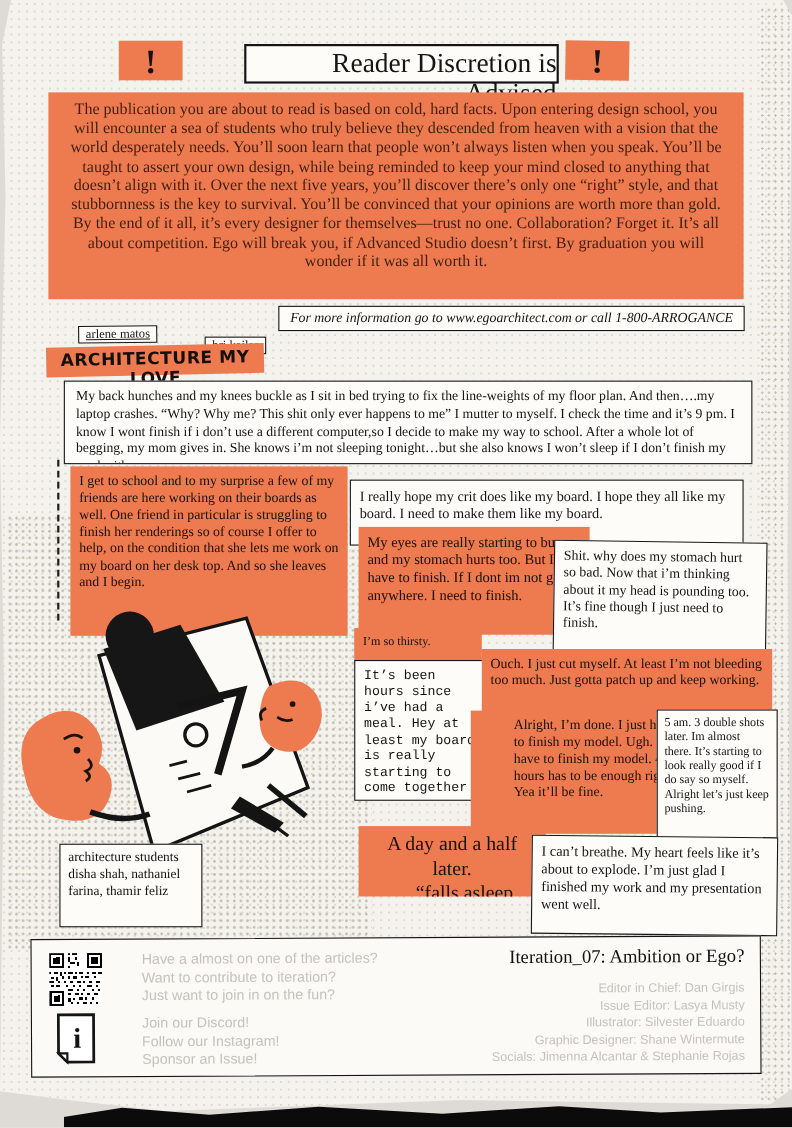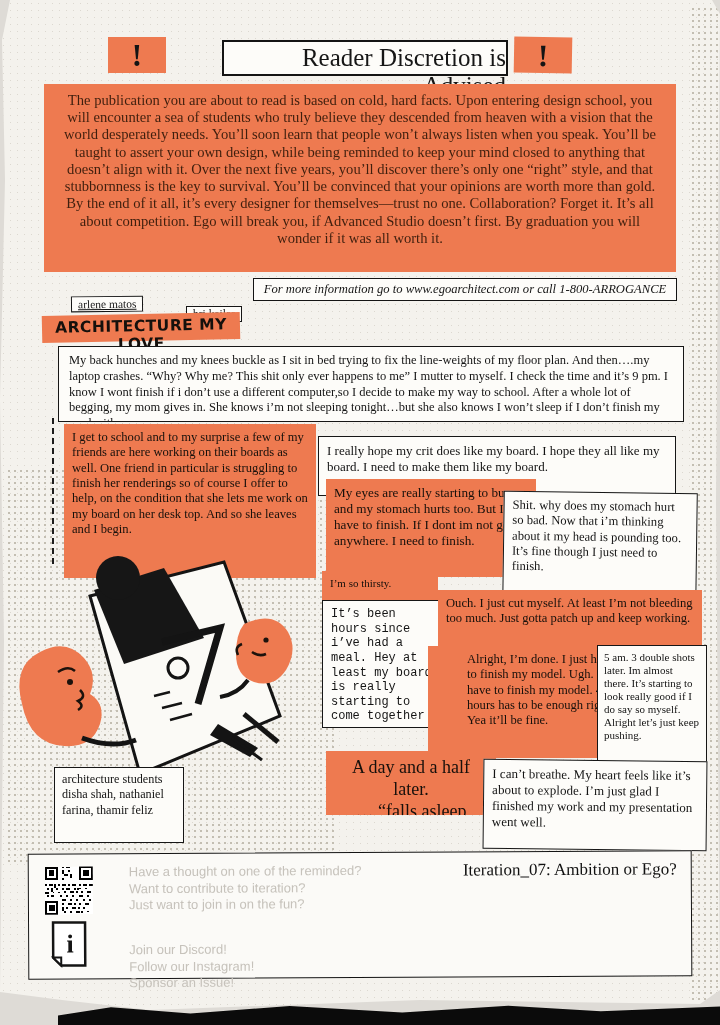--- a/index.html
+++ b/index.html
@@ -68,21 +68,21 @@
   .dash-a { left:52px;  top:418px; height:146px; }
   .dash-b { left:305px; top:430px; height:138px; }
 
   .illu { position:absolute; left:12px; top:546px; }
 
   .footer-box { position:absolute; left:28px; top:852px; width:662px; height:124px; background:#fbfaf7;
     border:1.6px solid #141414; transform:rotate(-0.3deg); z-index:2; }
   .footer-box .qr { position:absolute; left:16px; top:12px; }
   .cta, .join { position:absolute; left:100px; font-family:"Liberation Sans", sans-serif; font-size:13px;
     line-height:1.28; color:var(--muted); }
-  .cta { top:10px; } .join { top:68px;margin-top:20px; }
+  .cta { top:10px; } .join { top:68px; }
   .info-icon { position:absolute; left:20px; top:66px; }
   .issue-title { position:absolute; right:14px; top:8px; font-size:17px; color:#111; text-align:right; }
   .credits { position:absolute; right:14px; top:40px; text-align:right; font-family:"Liberation Sans", sans-serif;
     font-size:11.5px; line-height:1.35; color:var(--muted); }
 </style>
 </head>
 <body>
 
 <div class="stage">
   <div class="bottom-bar"></div>
@@ -169,34 +169,41 @@
         <rect x="18" y="0" width="7" height="7" fill="#000"></rect>
           <rect x="19" y="1" width="5" height="5" fill="#fff"></rect>
           <rect x="20" y="2" width="3" height="3" fill="#000"></rect>
         <rect x="0" y="18" width="7" height="7" fill="#000"></rect>
           <rect x="1" y="19" width="5" height="5" fill="#fff"></rect>
           <rect x="2" y="20" width="3" height="3" fill="#000"></rect>
         <path fill="#000" d="M9 0h1v1H9z M11 0h2v1h-2z M9 2h1v2H9z M12 2h1v1h-1z M10 4h2v1h-2z M13 4h1v2h-1z M9 6h1v1H9z M0 9h1v1H0z M2 9h2v1H2z M5 9h1v2H5z M7 9h1v1H7z M9 9h2v1H9z M12 9h1v1h-1z M14 9h2v1h-2z M18 9h1v1h-1z M20 9h2v1h-2z M23 9h2v1h-2z M1 11h1v1H1z M3 11h1v2H3z M6 11h1v1H6z M9 11h1v1H9z M11 11h2v1h-2z M15 11h1v1h-1z M17 11h2v1h-2z M21 11h1v1h-1z M0 13h2v1H0z M4 13h1v1H4z M7 13h1v1H7z M10 13h1v1h-1z M13 13h2v1h-2z M16 13h1v1h-1z M19 13h1v1h-1z M22 13h2v1h-2z M1 15h1v1H1z M3 15h2v1H3z M8 15h1v1H8z M11 15h1v1h-1z M14 15h1v1h-1z M18 15h2v1h-2z M22 15h1v1h-1z M9 17h2v1H9z M13 17h1v1h-1z M16 17h1v1h-1z M20 17h1v1h-1z M23 17h1v1h-1z M9 19h1v1H9z M12 19h2v1h-2z M15 19h1v1h-1z M18 19h1v1h-1z M21 19h2v1h-2z M9 21h1v2H9z M11 21h1v1h-1z M14 21h2v1h-2z M17 21h1v1h-1z M20 21h1v1h-1z M10 23h1v1h-1z M13 23h1v1h-1z M16 23h2v1h-2z M19 23h1v1h-1z M22 23h1v1h-1z"></path>
       </svg>
 
       <div class="cta">
-        <div>Have a thought on one of the reminded?</div>
+        <div>Have a almost on one of the articles?</div>
         <div>Want to contribute to iteration?</div>
         <div>Just want to join in on the fun?</div>
       </div>
 
       <svg class="info-icon" width="40" height="48" viewBox="0 0 40 48">
         <path d="M4 2 H36 V45 H12 L4 37 Z" fill="#fff" stroke="#141414" stroke-width="2.5"></path>
         <path d="M4 37 L12 37 L12 45 Z" fill="#fff" stroke="#141414" stroke-width="2"></path>
         <text x="21" y="32" font-size="26" text-anchor="middle" fill="#141414" font-family="Liberation Serif, serif" font-weight="bold">i</text>
       </svg>
 
       <div class="join">
         <div>Join our Discord!</div>
         <div>Follow our Instagram!</div>
         <div>Sponsor an Issue!</div>
       </div>
 
       <div class="issue-title">Iteration_07: Ambition or Ego?</div>
 
+      <div class="credits">
+        <div>Editor in Chief: Dan Girgis</div>
+        <div>Issue Editor: Lasya Musty</div>
+        <div>Illustrator: Silvester Eduardo</div>
+        <div>Graphic Designer: Shane Wintermute</div>
+        <div>Socials: Jimenna Alcantar &amp; Stephanie Rojas</div>
+      </div>
     </div>
   </div>
 </div>
 
 </body></html>

